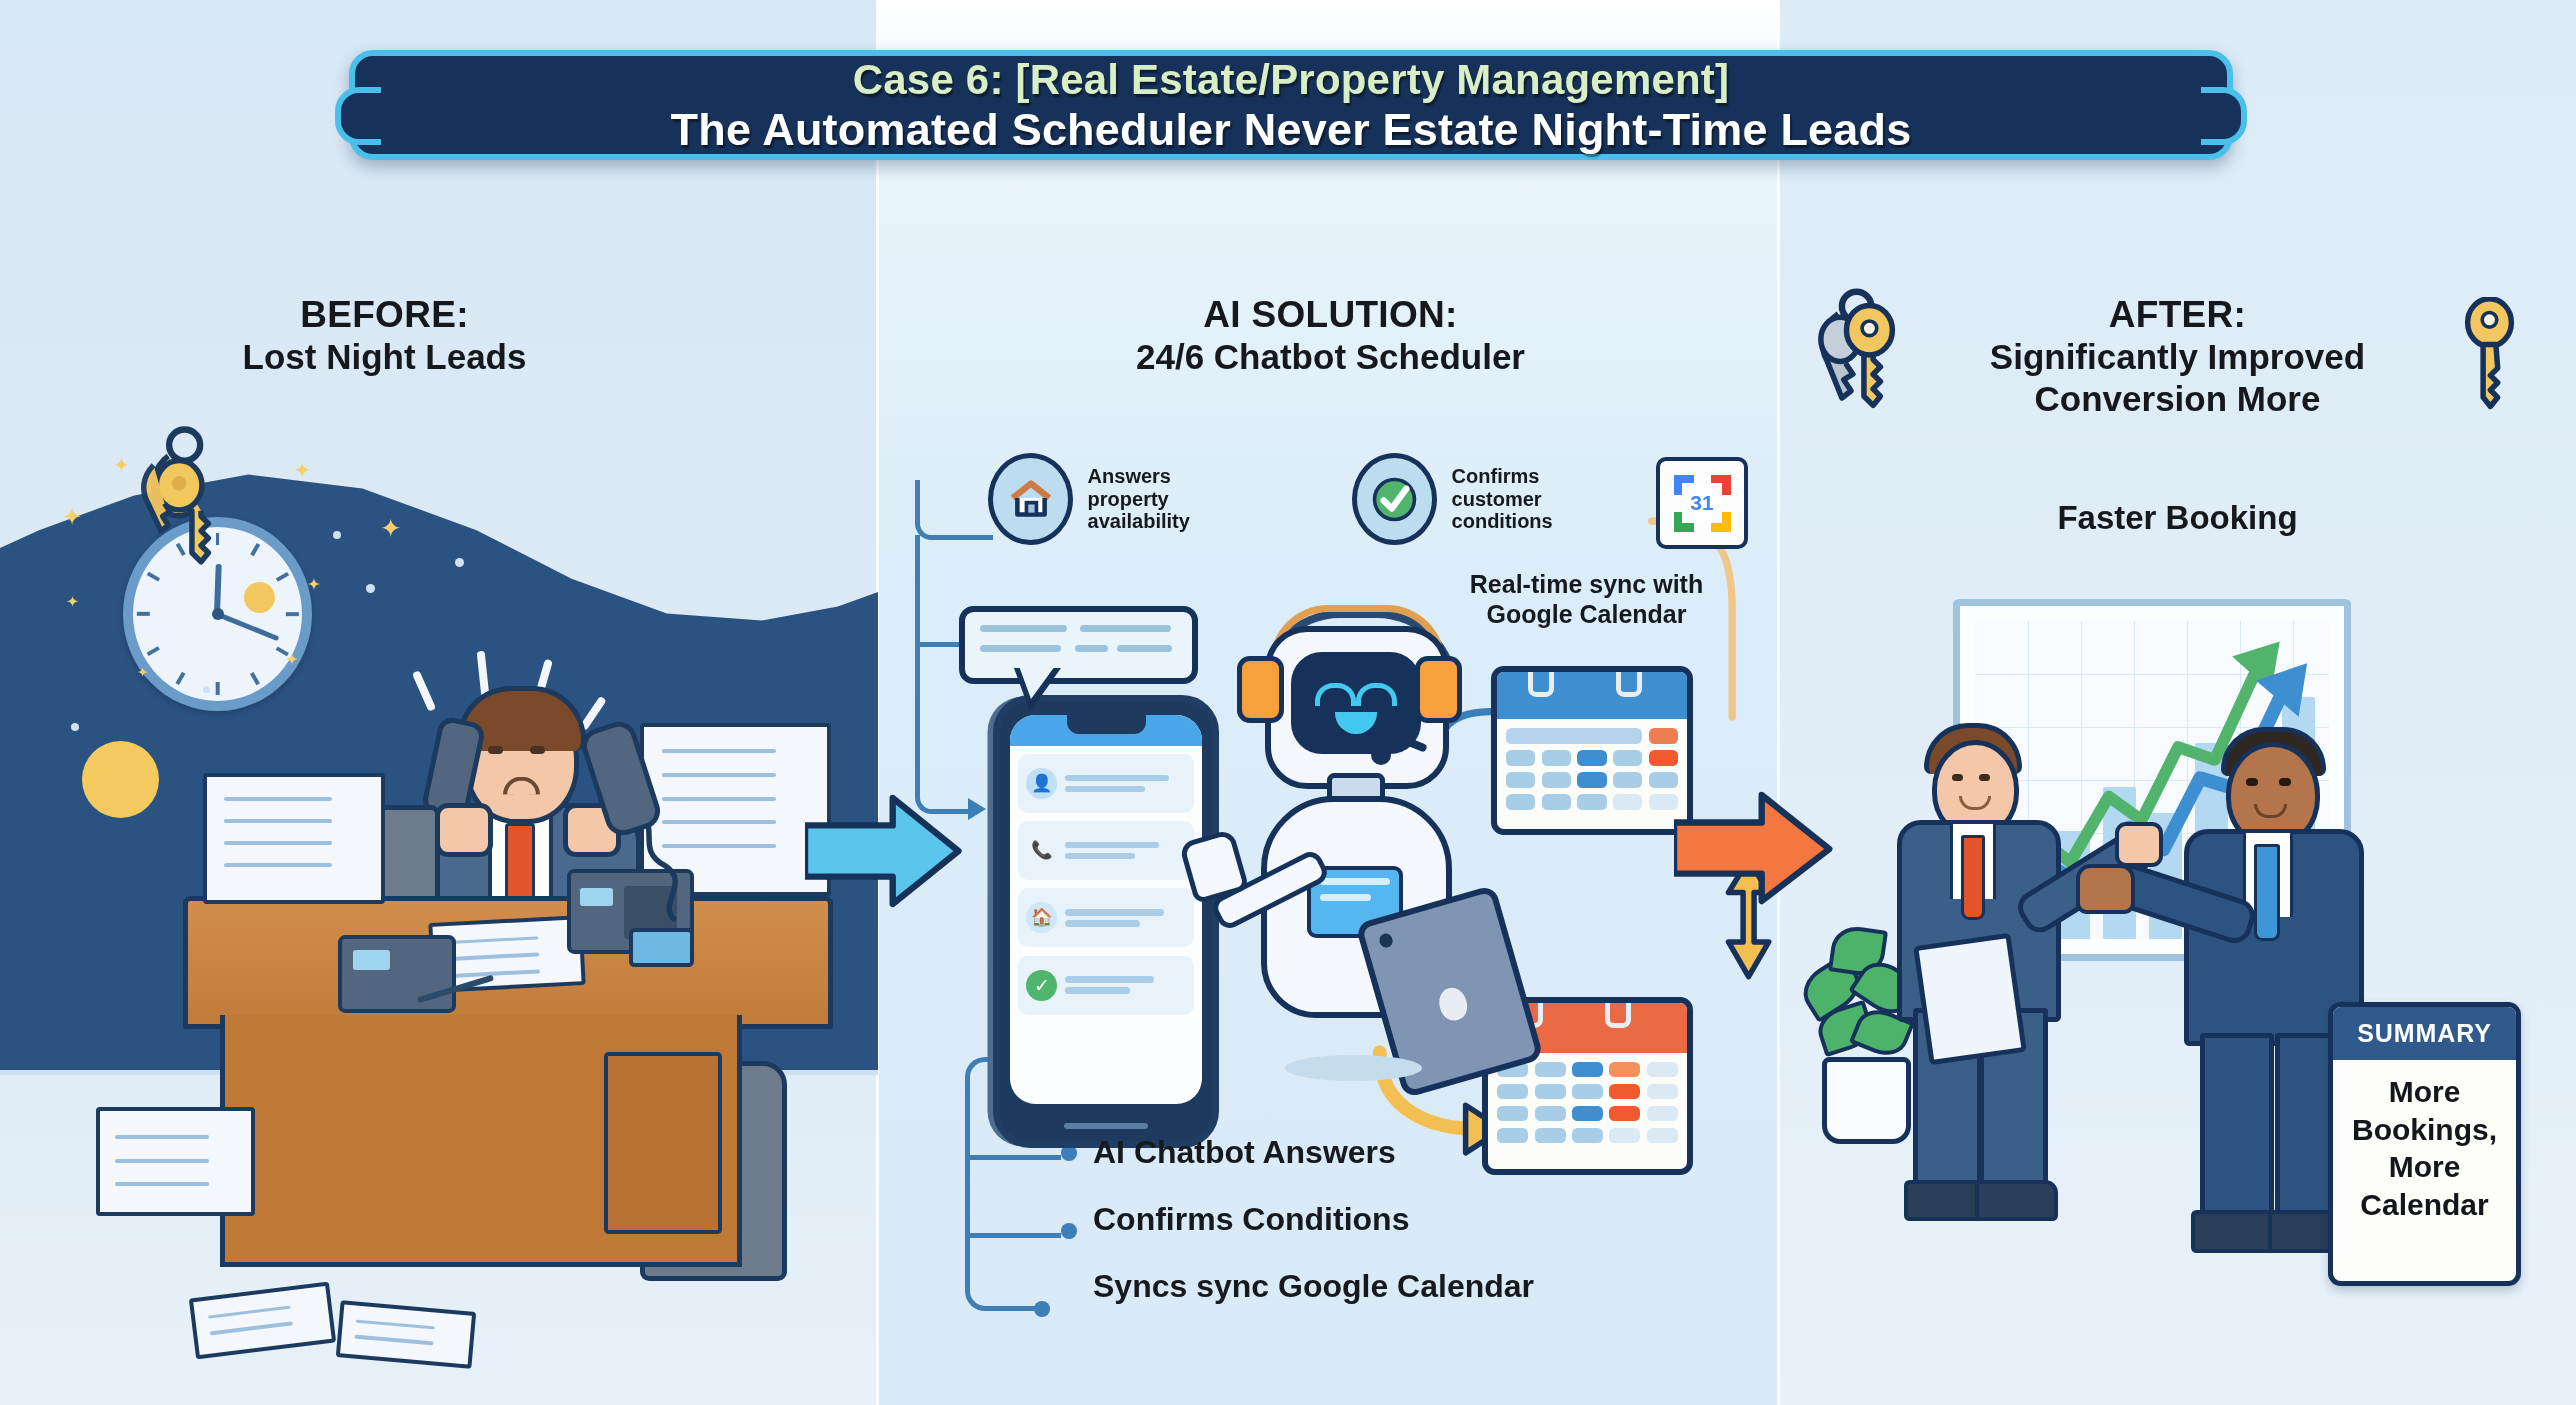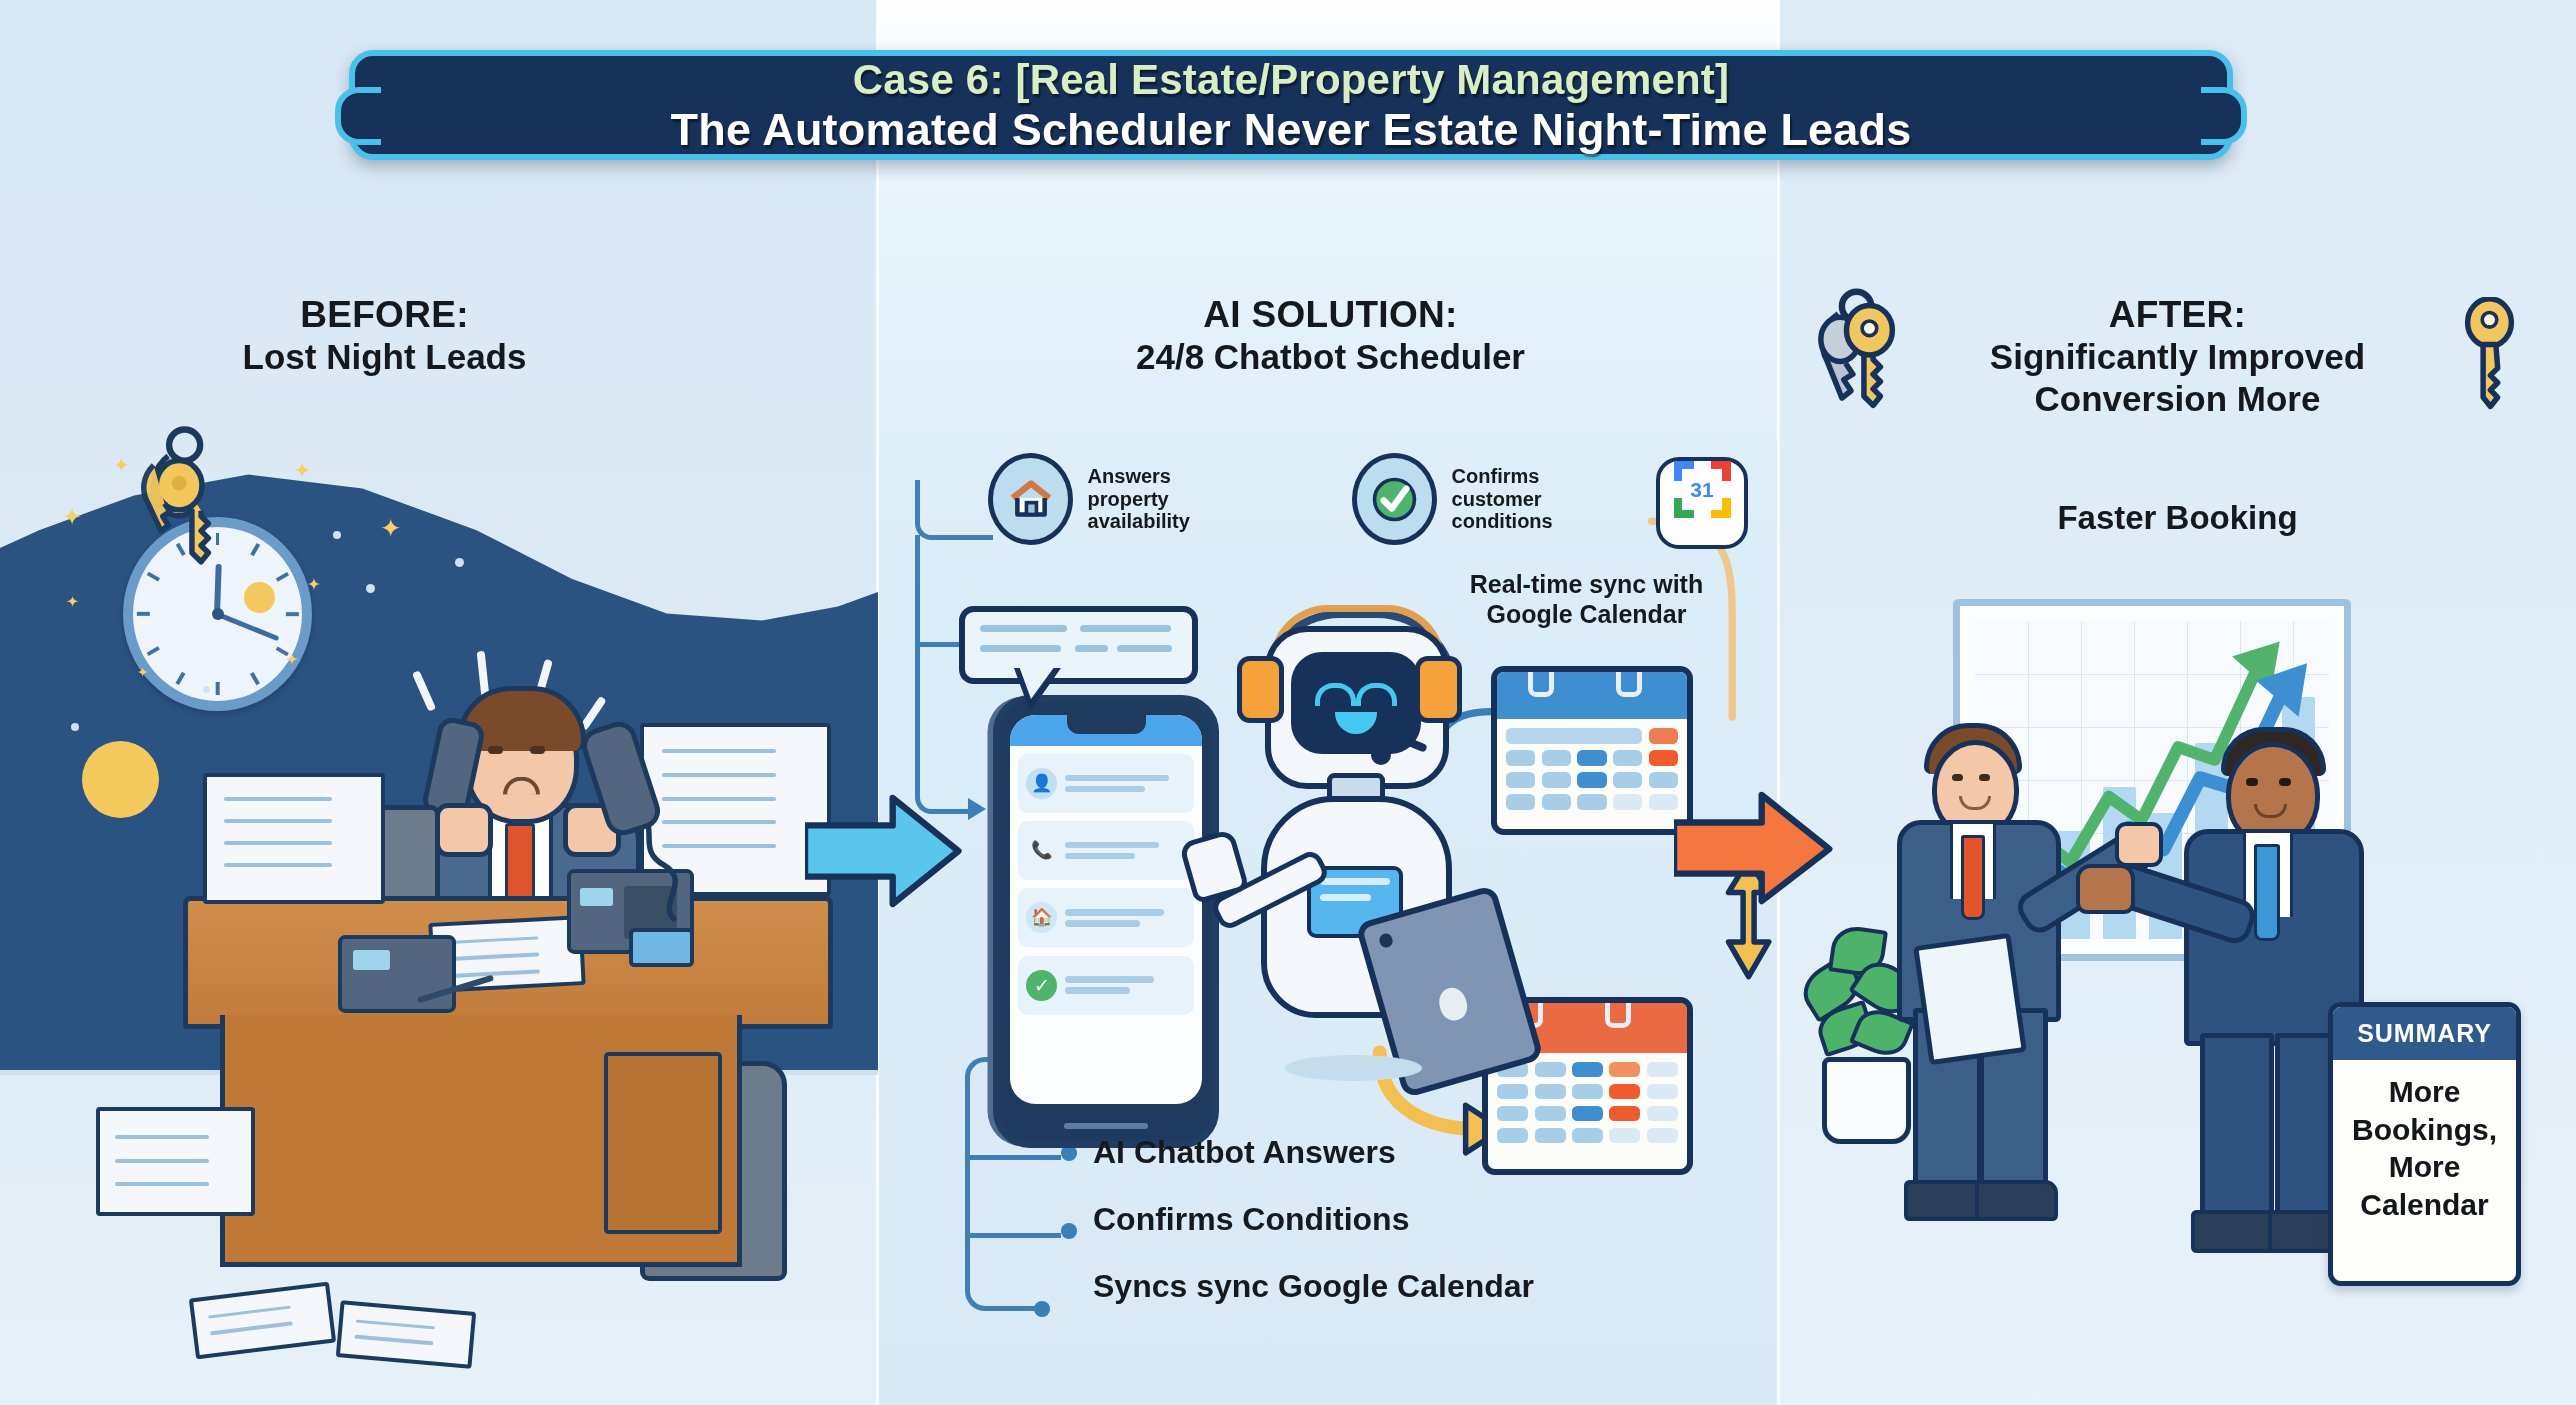--- a/index.html
+++ b/index.html
@@ -89,22 +89,22 @@
   #floor-line{position:absolute;left:0;top:1070px;width:878px;height:4.6px;background:#cfe0ee;}
 
   
   .feat{position:absolute;display:flex;align-items:center;gap:14.6px;z-index:25;}
   .feat-icon{width:75px;height:82px;border-radius:50%;background:#bcdcf0;border:5.5px solid #17325a;
       display:flex;align-items:center;justify-content:center;flex:none;}
   .feat-label{font-size:20px;font-weight:600;color:#16191d;line-height:1.14;}
   #feat-home{left:988px;top:453px;}
   #feat-check{left:1352px;top:453px;}
   #gcal-box{position:absolute;left:1656px;top:457px;width:84px;height:84px;background:#fdfdfd;
-      border:4.6px solid #17325a;border-radius:23px;z-index:25;
-      display:flex;justify-content:center;}
+      border:4.6px solid #17325a;border-radius:10px;z-index:25;
+      display:flex;align-items:center;justify-content:center;}
   #gcal-inner{position:relative;width:57px;height:57px;}
   #gcal-31{position:absolute;inset:8.2px;background:#ffffff;display:flex;align-items:center;
       justify-content:center;font-size:21px;font-weight:700;color:#4285f4;}
   #sync-caption{position:absolute;left:1422px;top:569px;width:329px;text-align:center;
       font-size:25px;font-weight:600;color:#16191d;line-height:1.2;z-index:25;}
 
   #speech-bubble{position:absolute;left:959px;top:606px;width:227px;height:66px;background:#eaf4fb;
       border:6.4px solid #17325a;border-radius:14.6px;z-index:22;}
   #speech-tail{position:absolute;left:1014px;top:668px;width:0;height:0;z-index:22;
       border-left:16.5px solid transparent;border-right:31px solid transparent;border-top:44px solid #17325a;}
@@ -372,21 +372,21 @@
       <div id="title-line2">The Automated Scheduler Never Estate Night-Time Leads</div>
     </div>
   </div>
 
   <div class="col-head" id="head-before">
     <div class="kicker">BEFORE:</div>
     <div class="sub">Lost Night Leads</div>
   </div>
   <div class="col-head" id="head-solution">
     <div class="kicker">AI SOLUTION:</div>
-    <div class="sub">24/8 Chatbot Scheduler</div>
+    <div class="sub">24/6 Chatbot Scheduler</div>
   </div>
   <div class="col-head" id="head-after">
     <div class="kicker">AFTER:</div>
     <div class="sub">Significantly Improved</div>
     <div class="sub">Conversion More</div>
   </div>
   <div id="after-extra">Faster Booking</div>
 
   <div class="feat" id="feat-home">
     <div class="feat-icon">

